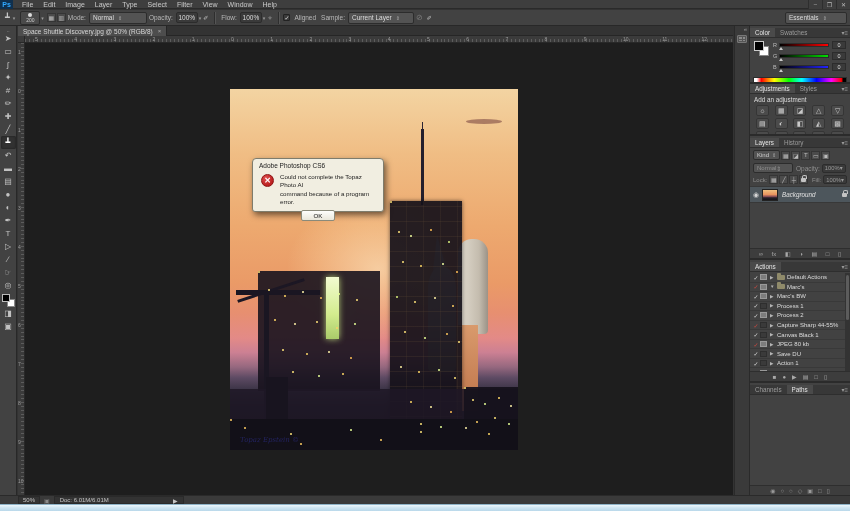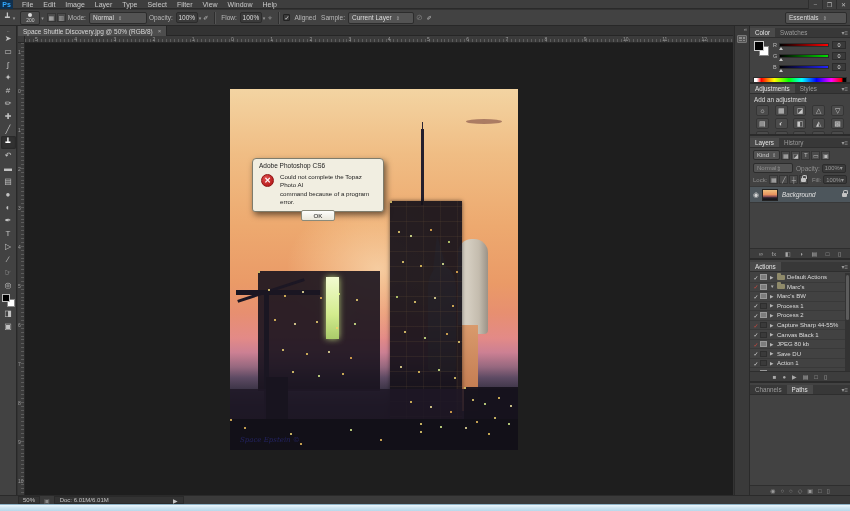--- a/index.html
+++ b/index.html
@@ -416,21 +416,21 @@
           <div class="crane-post"></div>
           <div class="crane-arm"></div>
           <div class="midband"></div>
           <div class="smalltower"></div>
           <div class="rbuilding"></div>
           <div class="ground"></div>
           <span class="lt lights-a"></span>
           <span class="lt lights-b"></span>
           <span class="lt lights-c"></span>
           <span class="lt lights-g"></span>
-          <span class="signature">Space Epstein ©</span>
+          <span class="signature">Topaz Epstein ©</span>
         </div>
       </div>
     </div>
 
     <div class="dockstrip">
       <div class="dock-collapse">«</div>
       <div class="mb-icon">
           <i></i>
           <i></i>
           <i></i>

